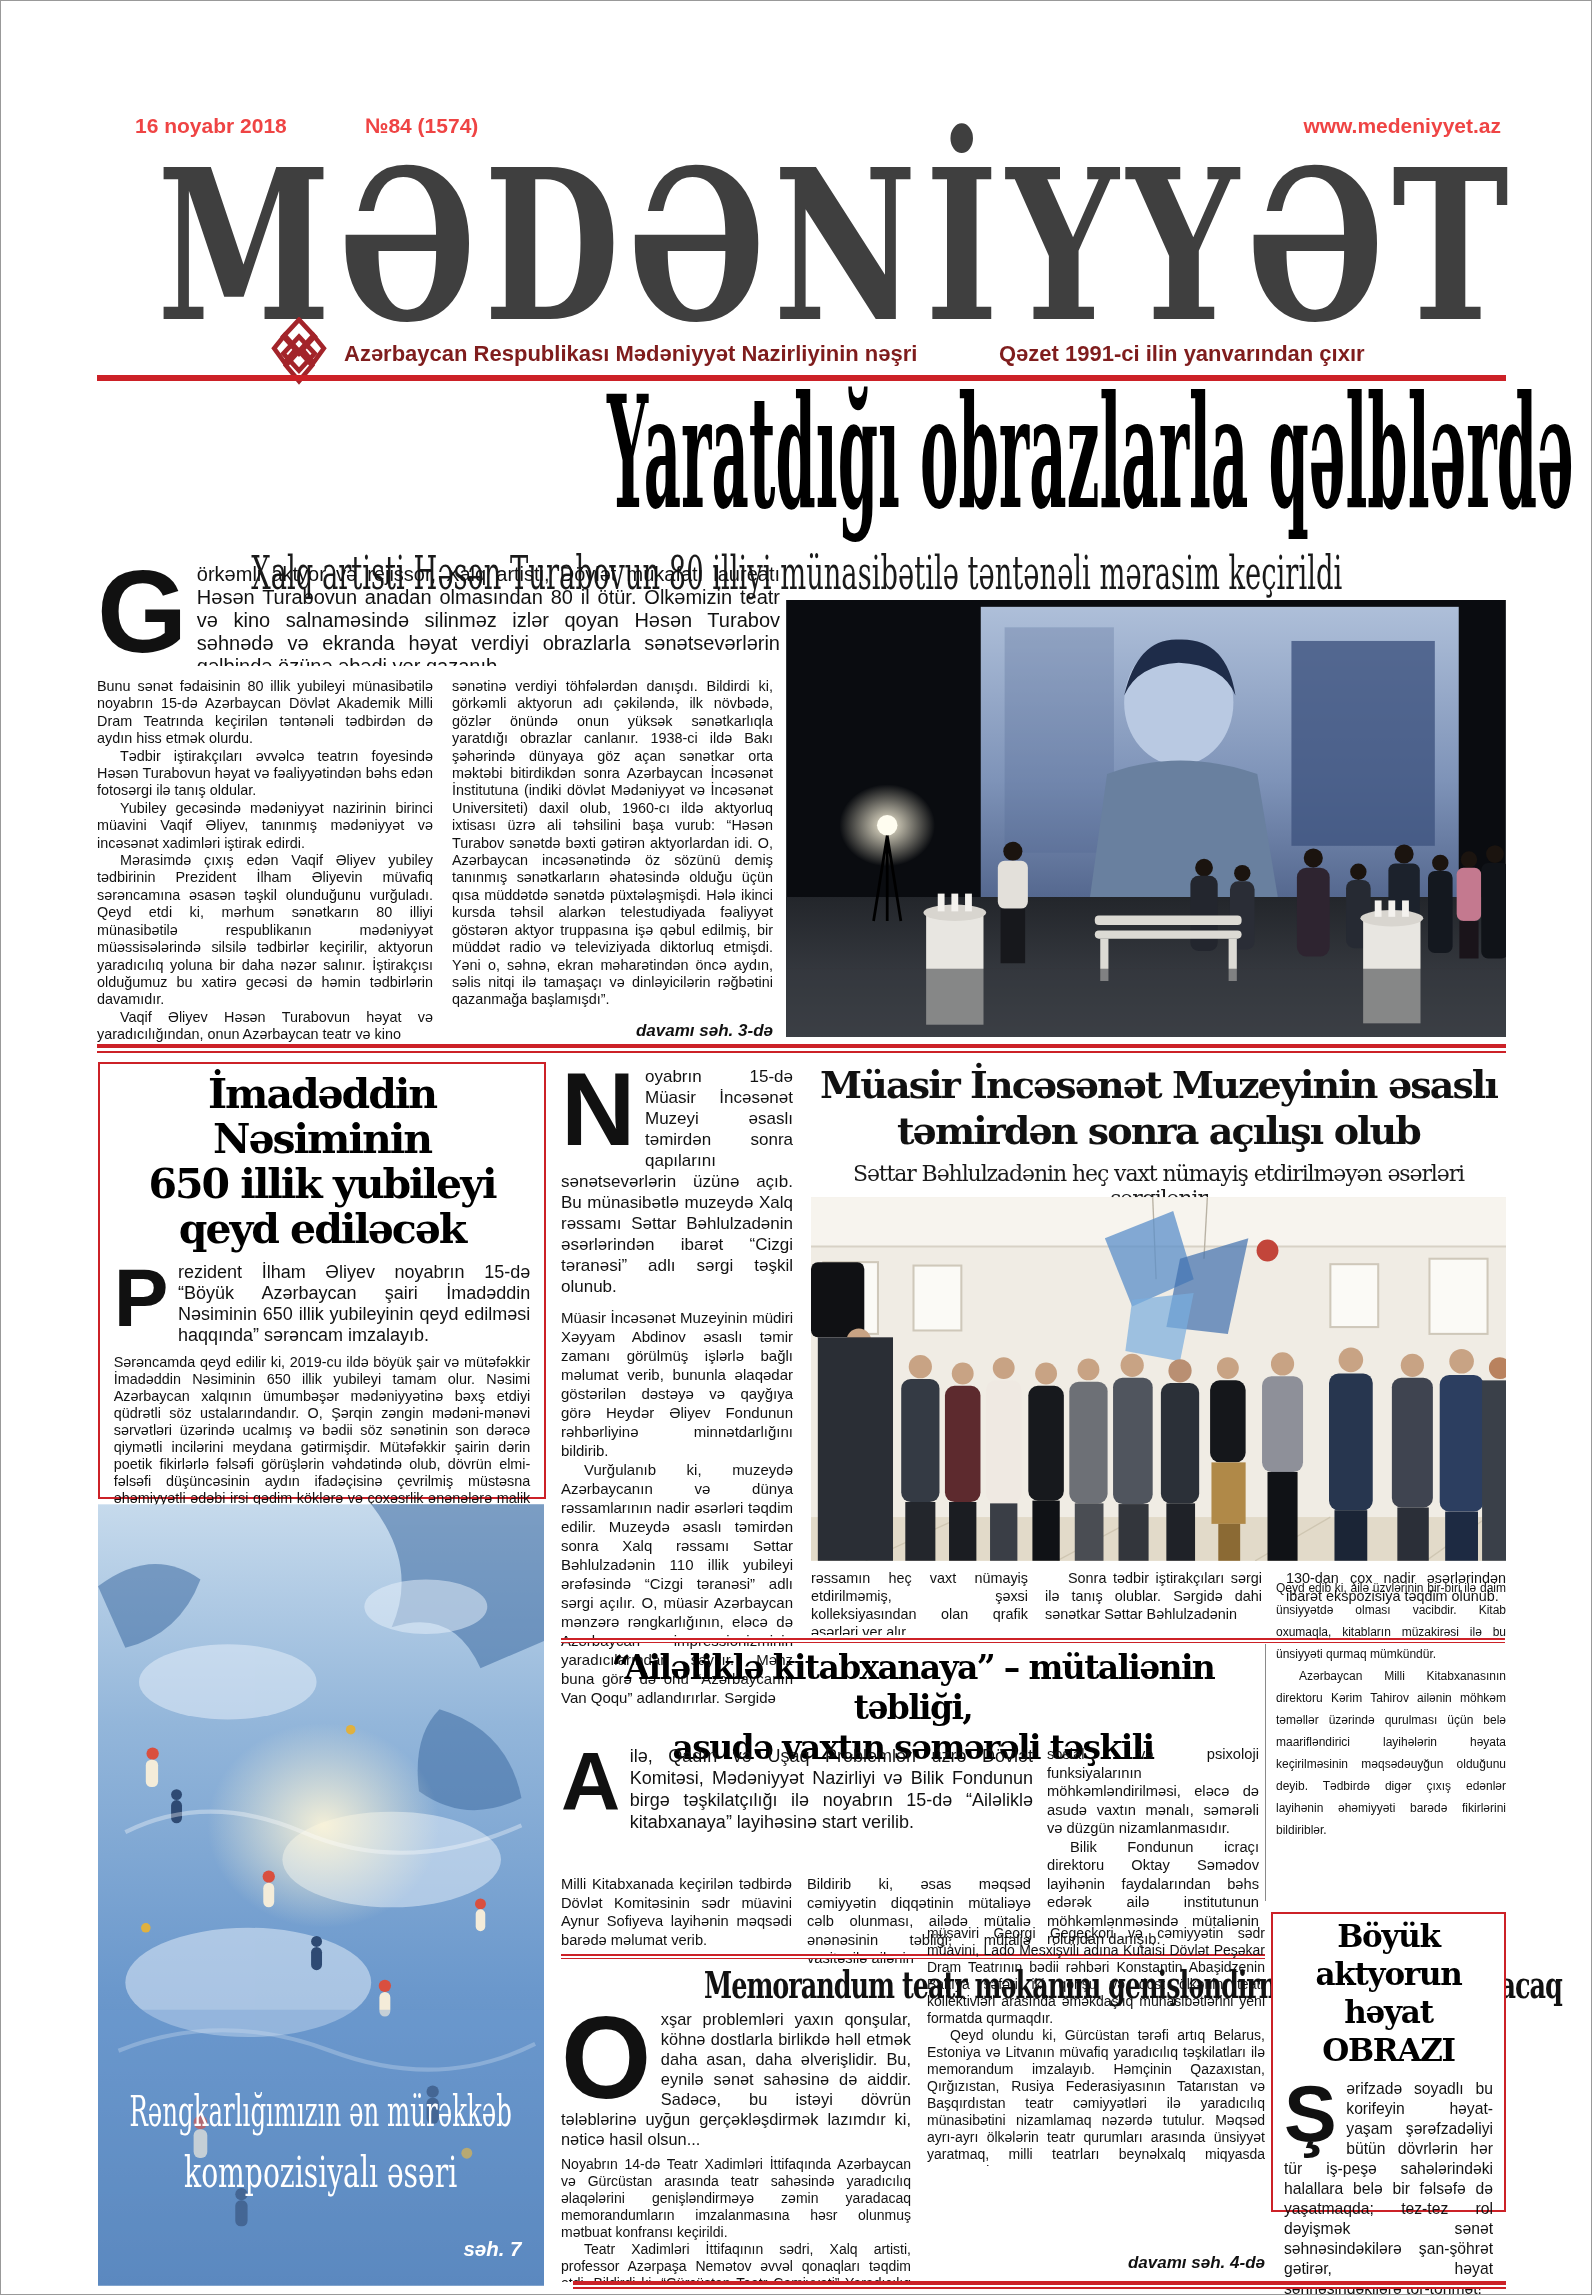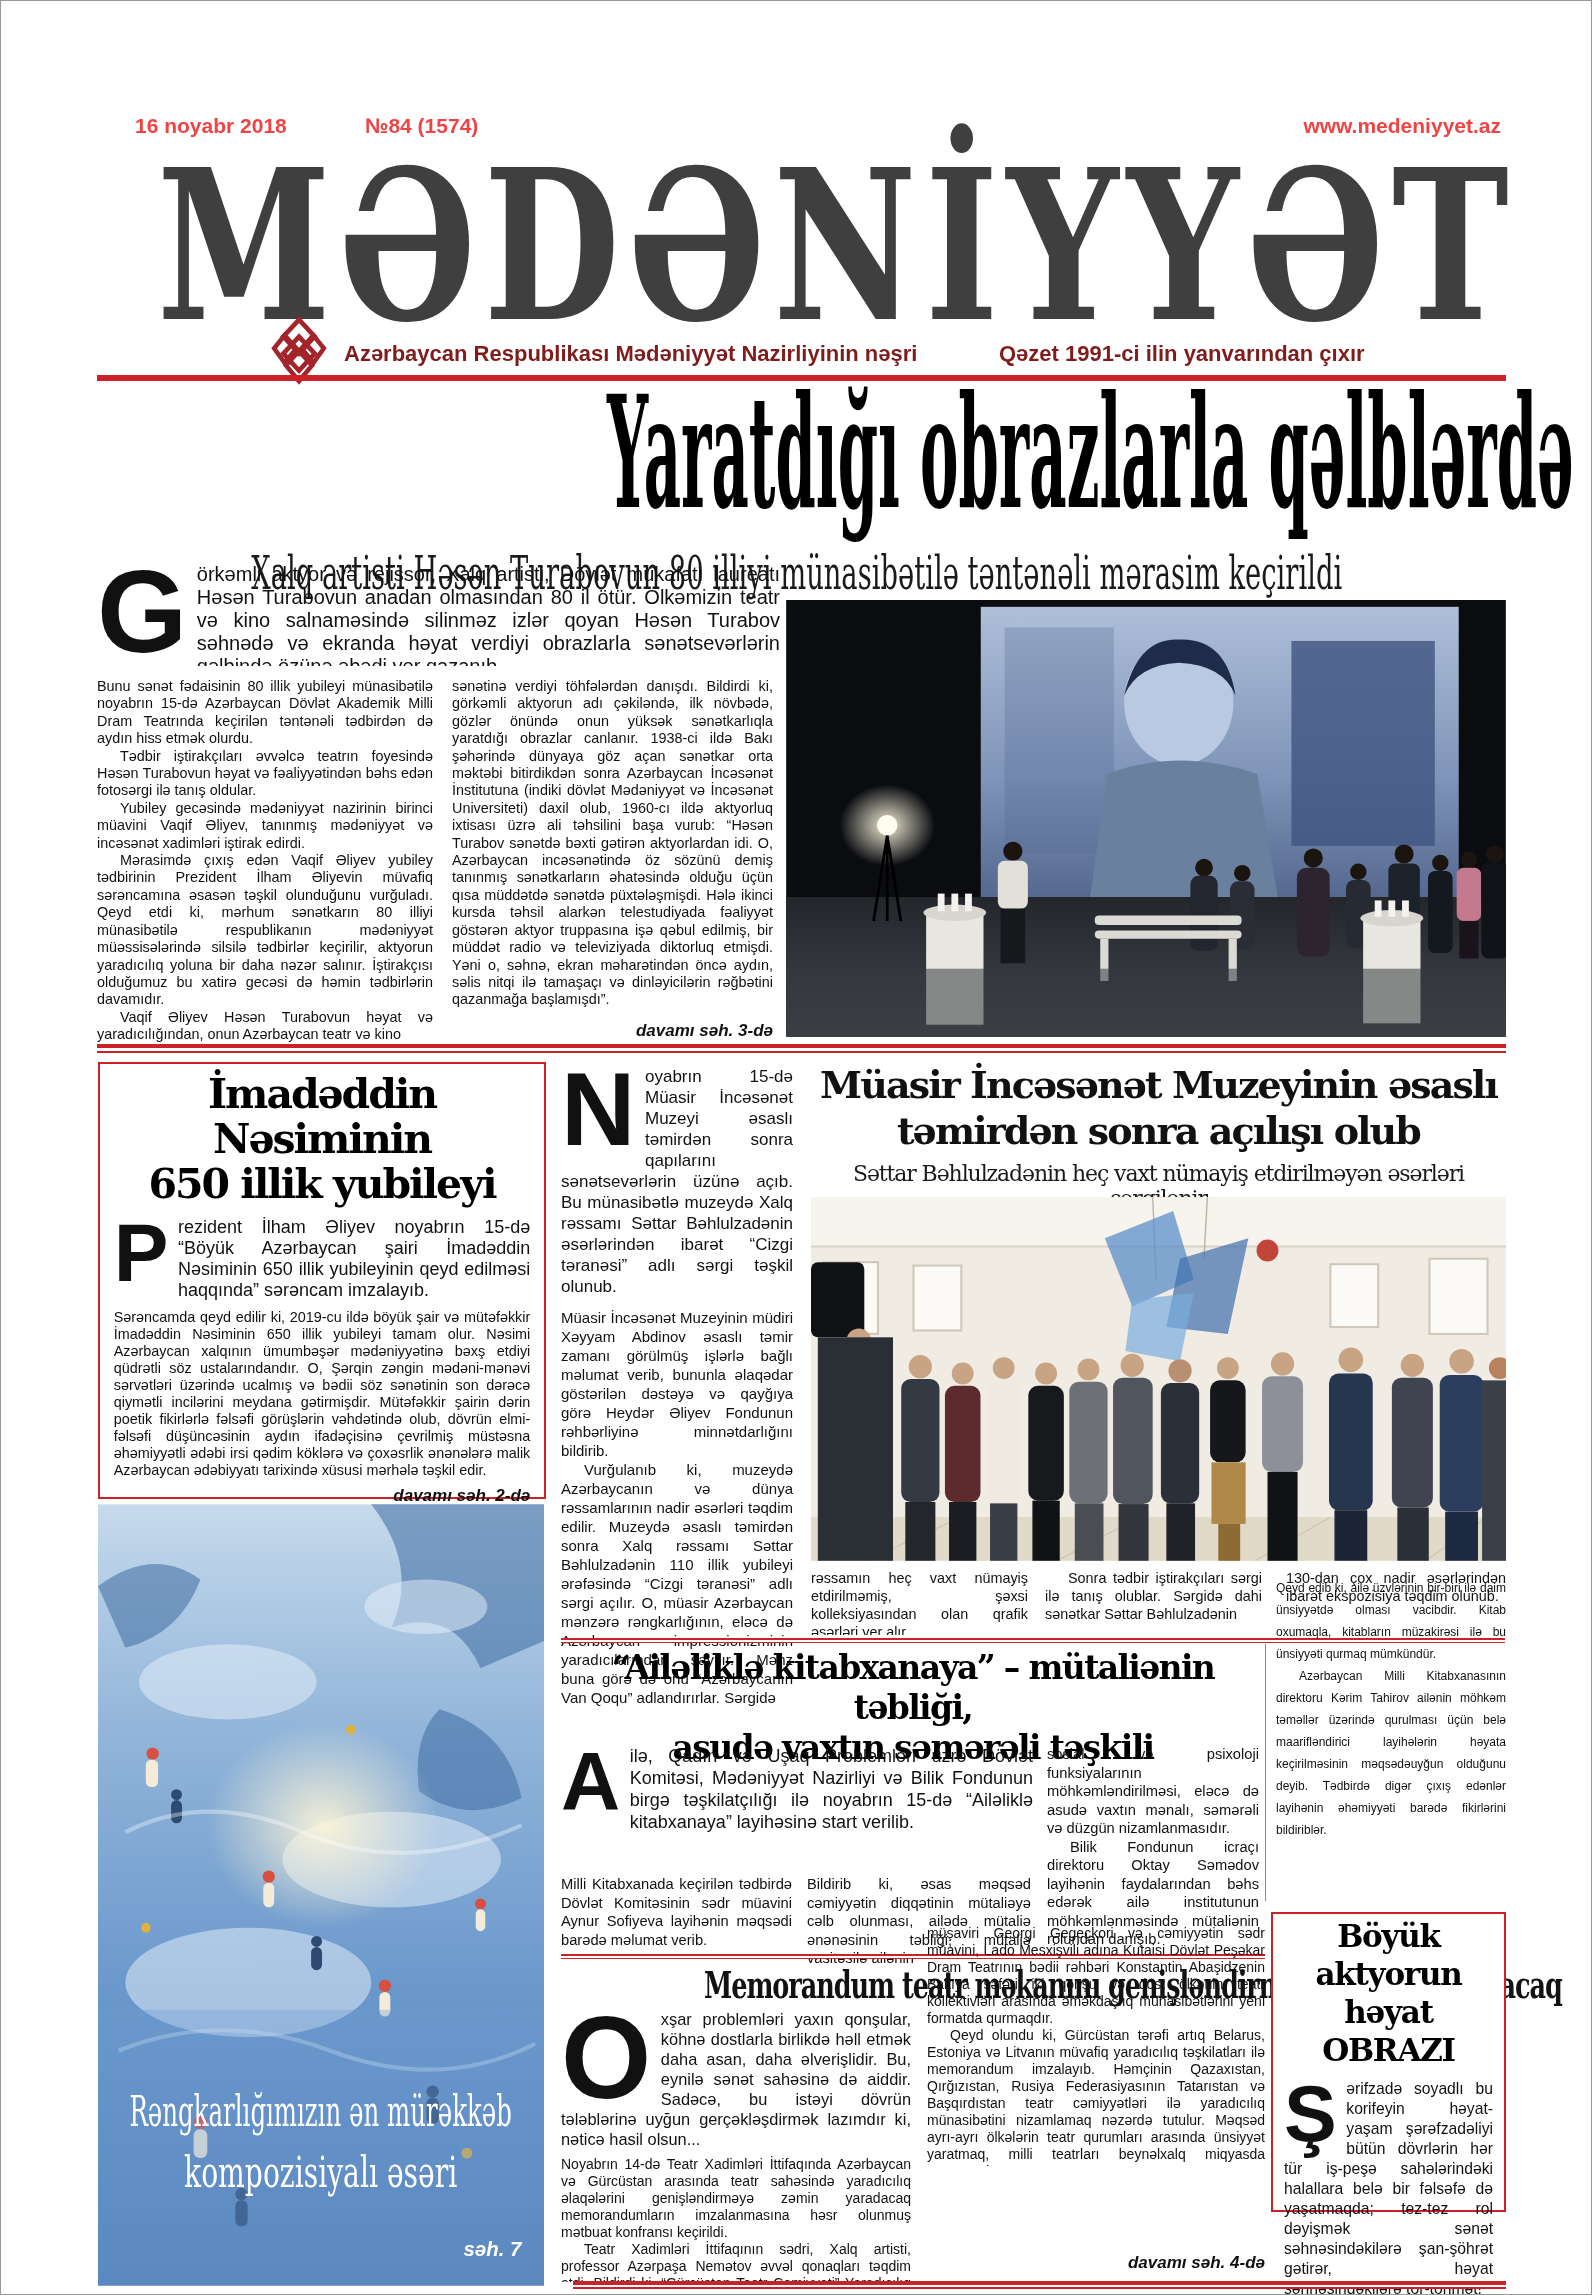--- a/index.html
+++ b/index.html
@@ -197,20 +197,21 @@
       <rect x="0" y="540" width="1054" height="100" fill="#35383e" opacity="0.55"></rect>
     </svg>
   </div>
 
   <div class="abs rule-double" style="left:96px;top:1043px;width:1409px;height:2.7px;"></div>
 
   <div class="abs red-box" style="left:97px;top:1061px;width:448px;height:437px;padding:8.2px 13.7px;">
     <div class="box-title" style="font-size:41px;line-height:45px;">
       <div>İmadəddin Nəsiminin</div>
       <div>650 illik yubileyi</div>
+      <div>qeyd ediləcək</div>
     </div>
     <div class="just" style="font-size:18px;line-height:21px;margin-top:9.6px;">
       <span class="dropcap dc-p">P</span><span>rezident İlham Əliyev noyabrın 15-də “Böyük Azərbaycan şairi İmadəddin Nəsiminin 650 illik yubileyinin qeyd edilməsi haqqında” sərəncam imzalayıb.</span>
     </div>
     <div class="just" style="font-size:14.4px;line-height:17px;margin-top:8.2px;">
         <p class="first">Sərəncamda qeyd edilir ki, 2019-cu ildə böyük şair və mütəfəkkir İmadəddin Nəsiminin 650 illik yubileyi tamam olur. Nəsimi Azərbaycan xalqının ümumbəşər mədəniyyətinə bəxş etdiyi qüdrətli söz ustalarındandır. O, Şərqin zəngin mədəni-mənəvi sərvətləri üzərində ucalmış və bədii söz sənətinin son dərəcə qiymətli incilərini meydana gətirmişdir. Mütəfəkkir şairin dərin poetik fikirlərlə fəlsəfi görüşlərin vəhdətində olub, dövrün elmi-fəlsəfi düşüncəsinin aydın ifadəçisinə çevrilmiş müstəsna əhəmiyyətli ədəbi irsi qədim köklərə və çoxəsrlik ənənələrə malik Azərbaycan ədəbiyyatı tarixində xüsusi mərhələ təşkil edir.</p>
       </div>
     <div class="continued" style="margin-top:6.8px;">davamı səh. 2-də</div>
   </div>
 

